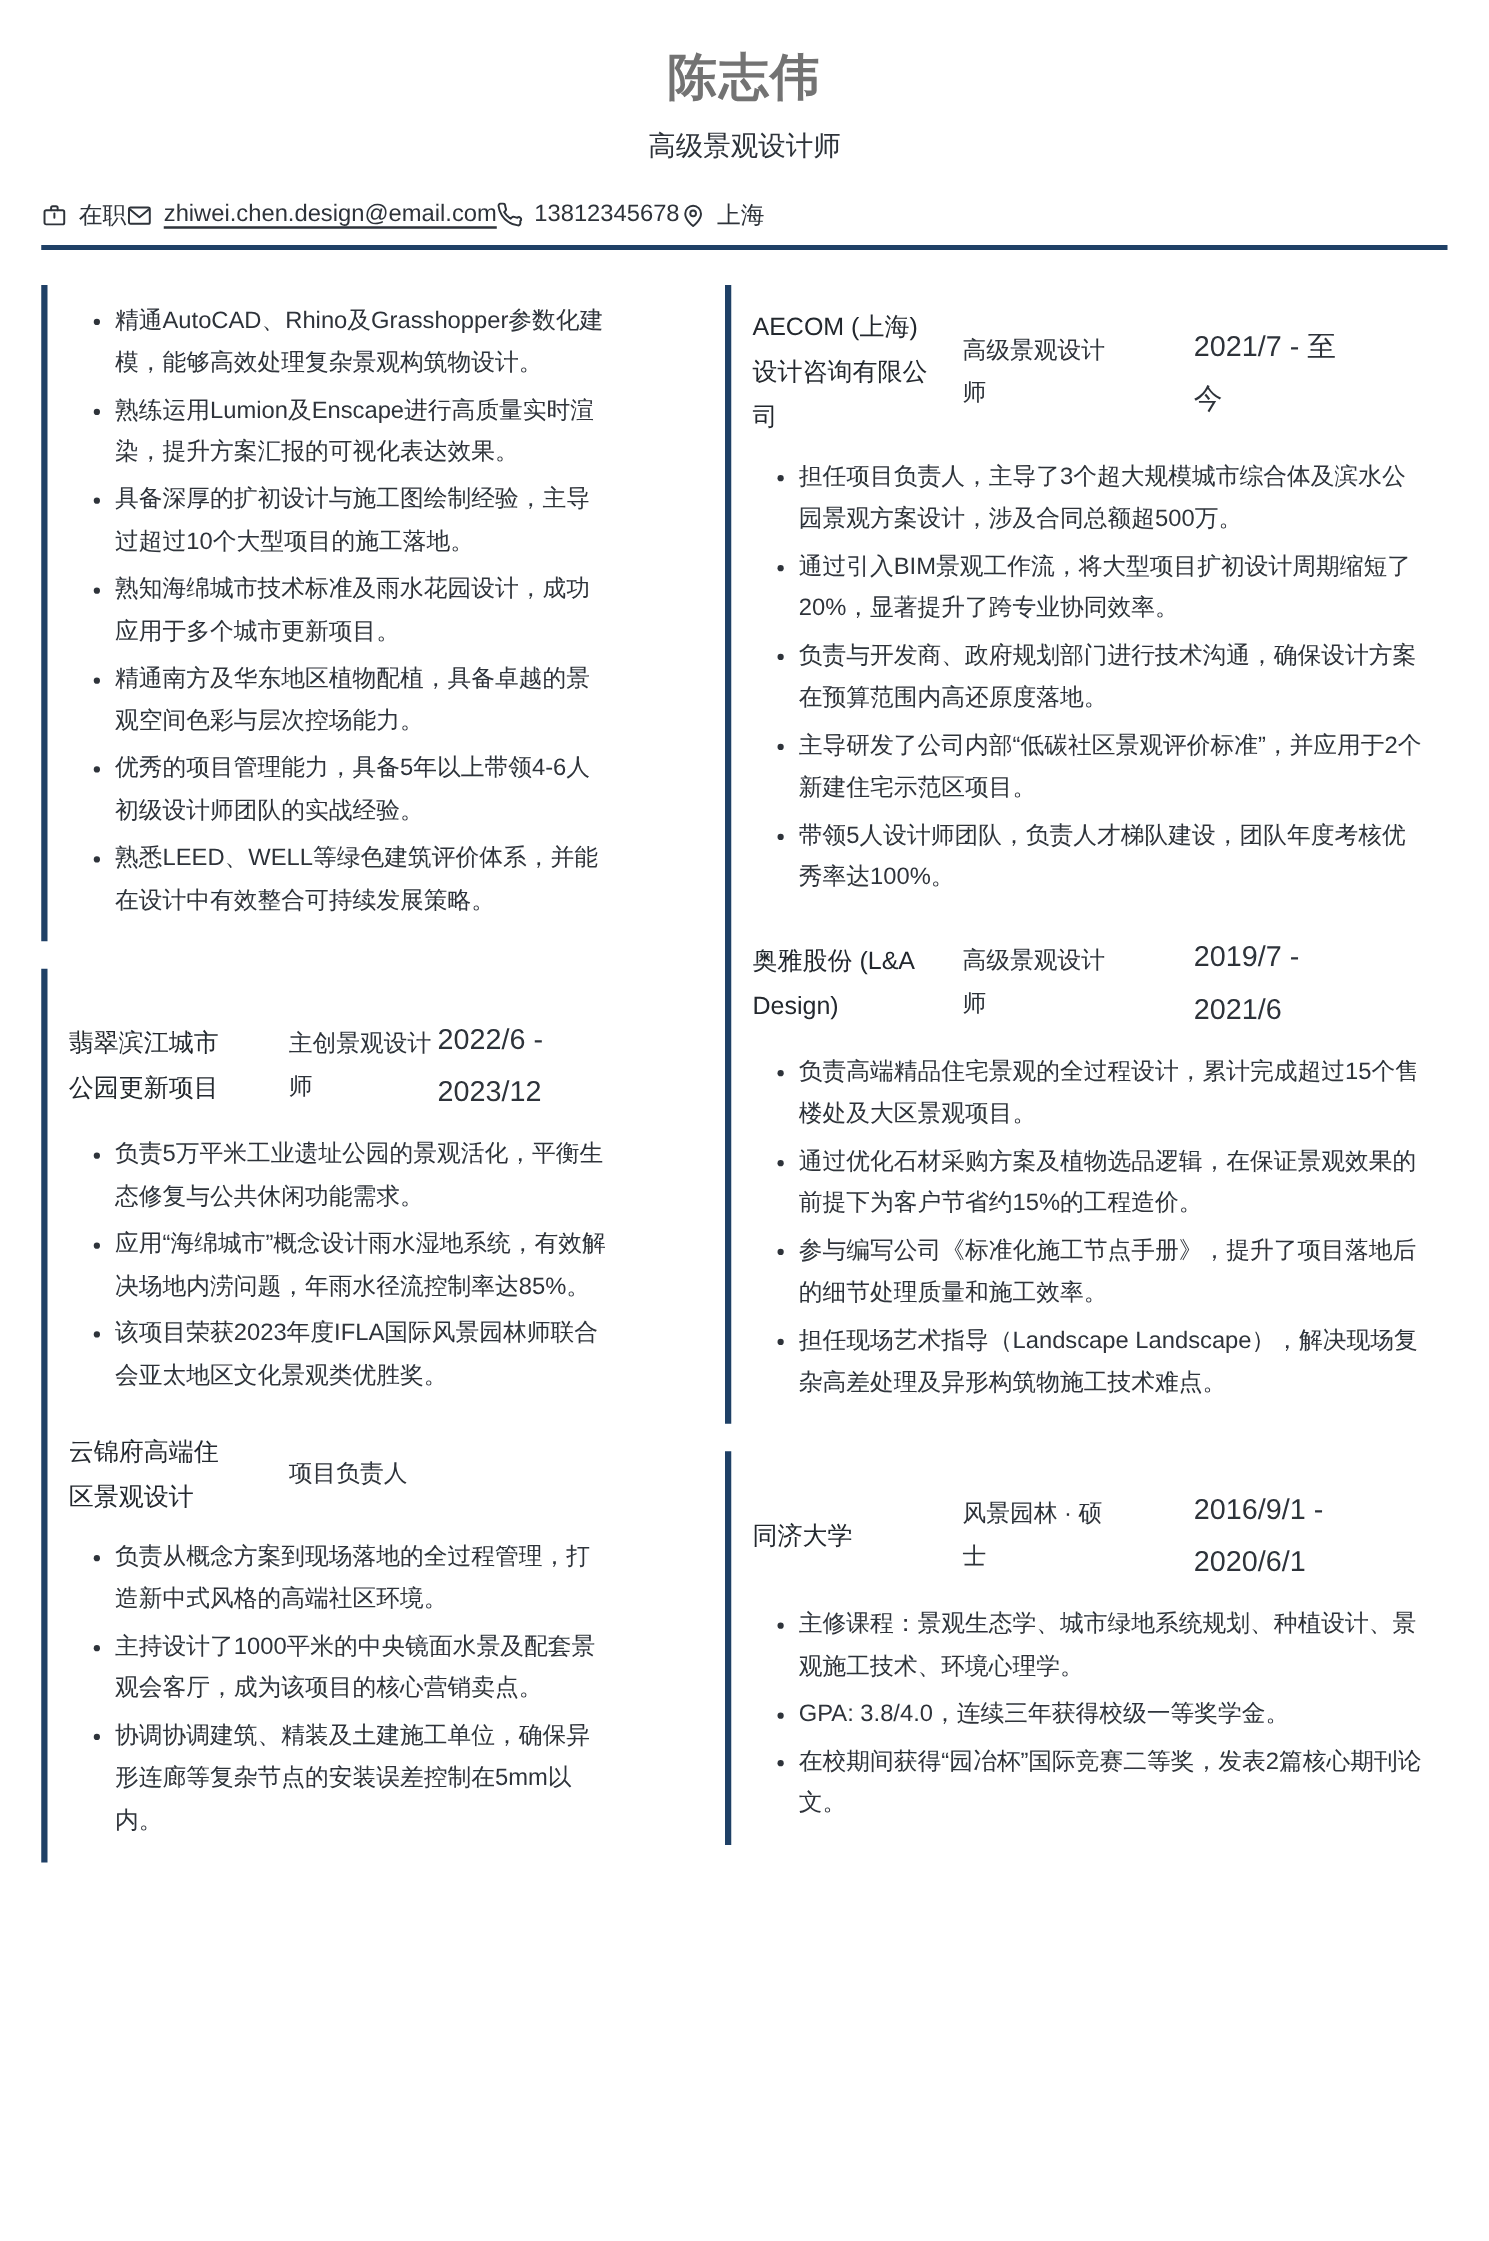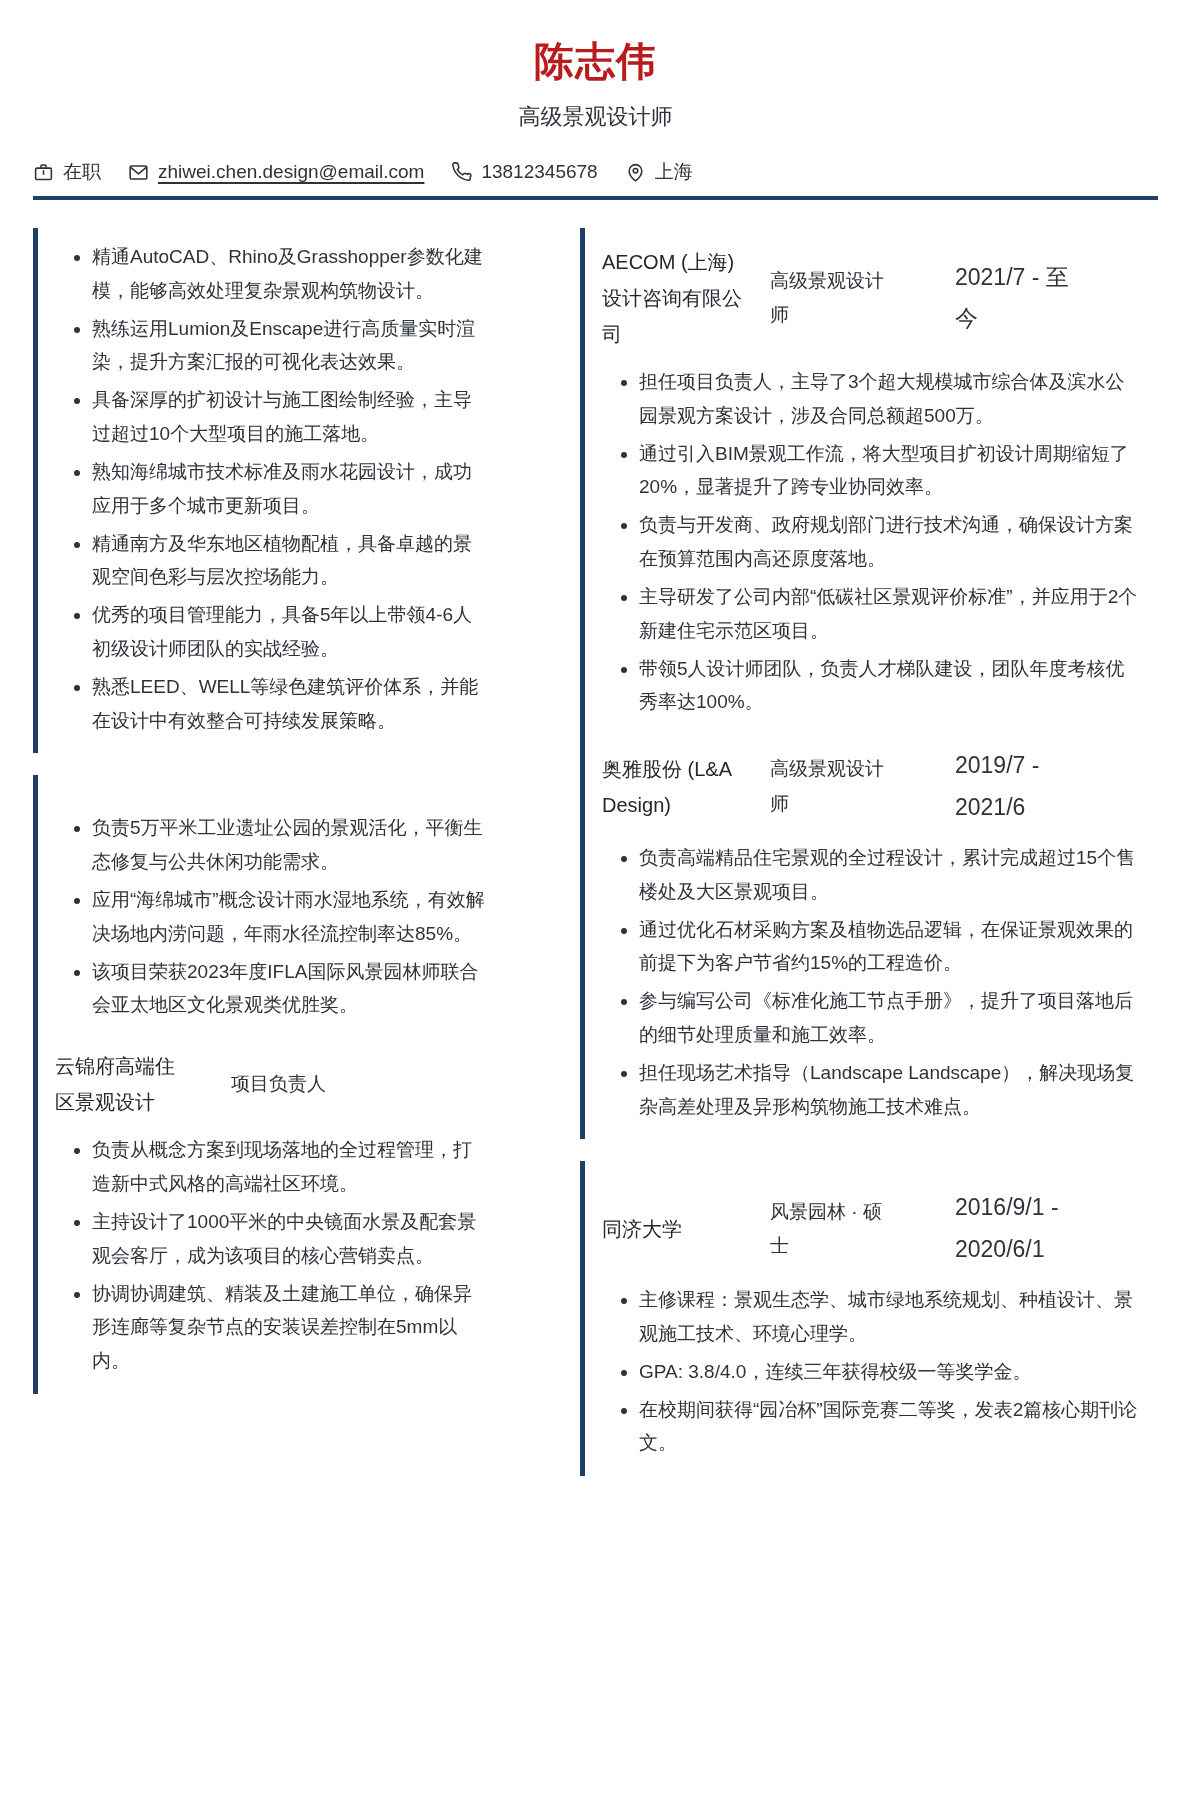--- a/index.html
+++ b/index.html
@@ -8,25 +8,25 @@
   body{
     width:1191px;height:1793px;overflow:hidden;background:#ffffff;
     color:var(--text);
     font-family:"Liberation Sans","DejaVu Sans",sans-serif;
   }
   .page{padding:0 33px;}
 
   
   .name-title{
     margin:0;padding-top:34px;text-align:center;
-    font-size:40px;font-weight:700;color:#b91c1c;letter-spacing:1px;
+    font-size:40px;font-weight:700;color:#737373;letter-spacing:1px;
   }
   .subtitle{ text-align:center;font-size:22px;margin-top:13px;color:var(--text); }
   .contact-row{
-    display:flex;align-items:center;gap:27px;margin-top:27px;font-size:19px;
+    display:flex;align-items:center;margin-top:27px;font-size:19px;
   }
   .contact-item{display:flex;align-items:center;gap:9px;white-space:nowrap;}
   .contact-item svg{width:21px;height:21px;stroke:var(--text);fill:none;
     stroke-width:1.8;stroke-linecap:round;stroke-linejoin:round;flex:none;}
   a.email-link{color:inherit;text-decoration:underline;text-underline-offset:4px;text-decoration-thickness:1.5px;}
   .rule{border:none;border-top:4px solid var(--accent);margin:11px 0 0;}
 
   
   .columns{display:flex;margin-top:28px;align-items:flex-start;}
   .col-left{width:455px;flex:none;}
@@ -107,20 +107,25 @@
             <li>熟练运用Lumion及Enscape进行高质量实时渲染，提升方案汇报的可视化表达效果。</li>
             <li>具备深厚的扩初设计与施工图绘制经验，主导过超过10个大型项目的施工落地。</li>
             <li>熟知海绵城市技术标准及雨水花园设计，成功应用于多个城市更新项目。</li>
             <li>精通南方及华东地区植物配植，具备卓越的景观空间色彩与层次控场能力。</li>
             <li>优秀的项目管理能力，具备5年以上带领4-6人初级设计师团队的实战经验。</li>
             <li>熟悉LEED、WELL等绿色建筑评价体系，并能在设计中有效整合可持续发展策略。</li>
           </ul>
       </section>
       <section class="block" id="projects-section">
           <div class="entry">
+            <div class="entry-head">
+              <div class="entry-name">翡翠滨江城市公园更新项目</div>
+              <div class="entry-role">主创景观设计师</div>
+              <div class="entry-date">2022/6 - 2023/12</div>
+            </div>
             <ul class="bullets">
               <li>负责5万平米工业遗址公园的景观活化，平衡生态修复与公共休闲功能需求。</li>
               <li>应用“海绵城市”概念设计雨水湿地系统，有效解决场地内涝问题，年雨水径流控制率达85%。</li>
               <li>该项目荣获2023年度IFLA国际风景园林师联合会亚太地区文化景观类优胜奖。</li>
             </ul>
           </div>
           <div class="entry">
             <div class="entry-head">
               <div class="entry-name">云锦府高端住区景观设计</div>
               <div class="entry-role">项目负责人</div>

